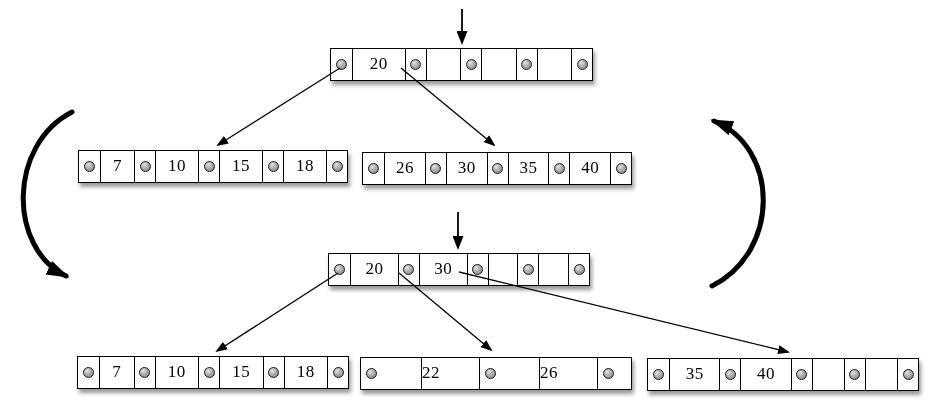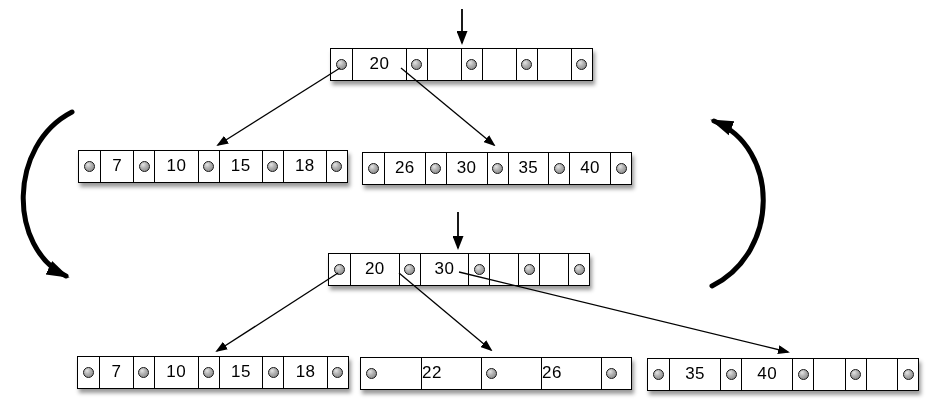--- a/index.html
+++ b/index.html
@@ -2,21 +2,21 @@
 <html><head>
 <meta charset="utf-8">
 <style>
   html, body { margin: 0; padding: 0; background: #ffffff; }
   #canvas {
     position: relative;
     width: 945px;
     height: 413px;
     background: #ffffff;
     overflow: hidden;
-    font-family: Liberation Sans, sans-serif;
+    font-family: Liberation Serif, serif;
   }
   #arrow-layer {
     position: absolute;
     left: 0; top: 0;
     width: 945px; height: 413px;
     pointer-events: none;
     z-index: 5;
   }
   .node {
     position: absolute;

